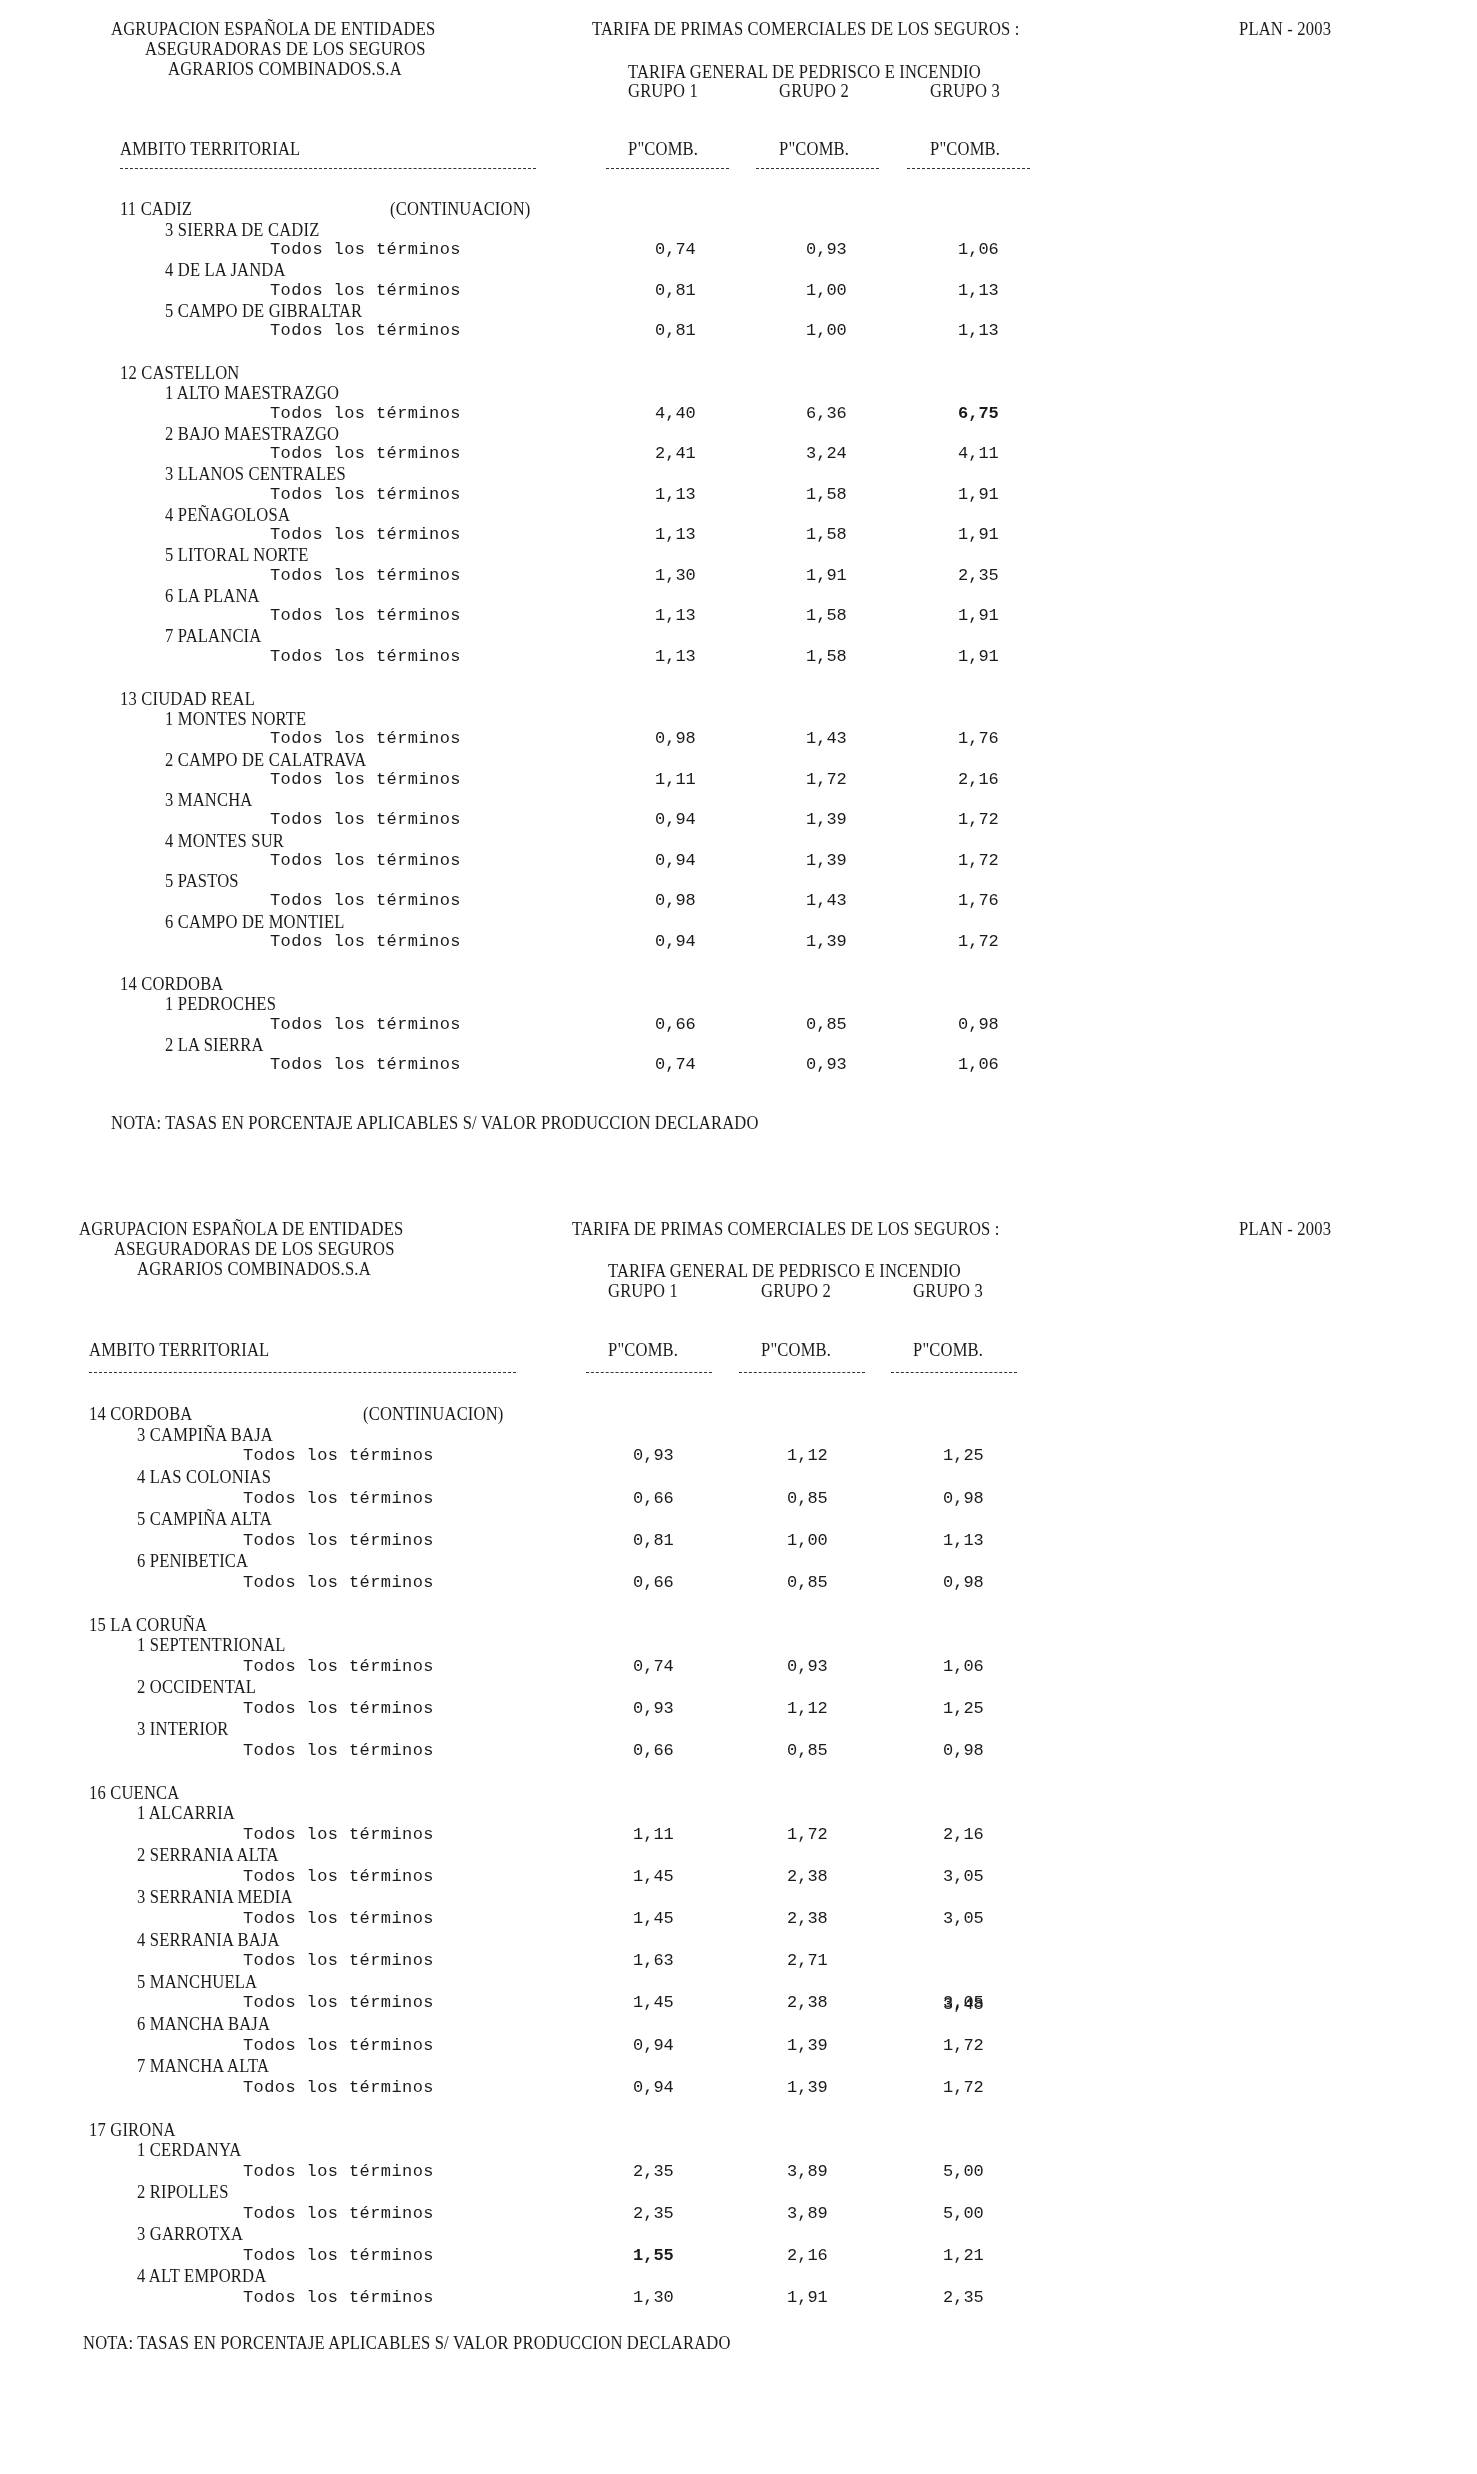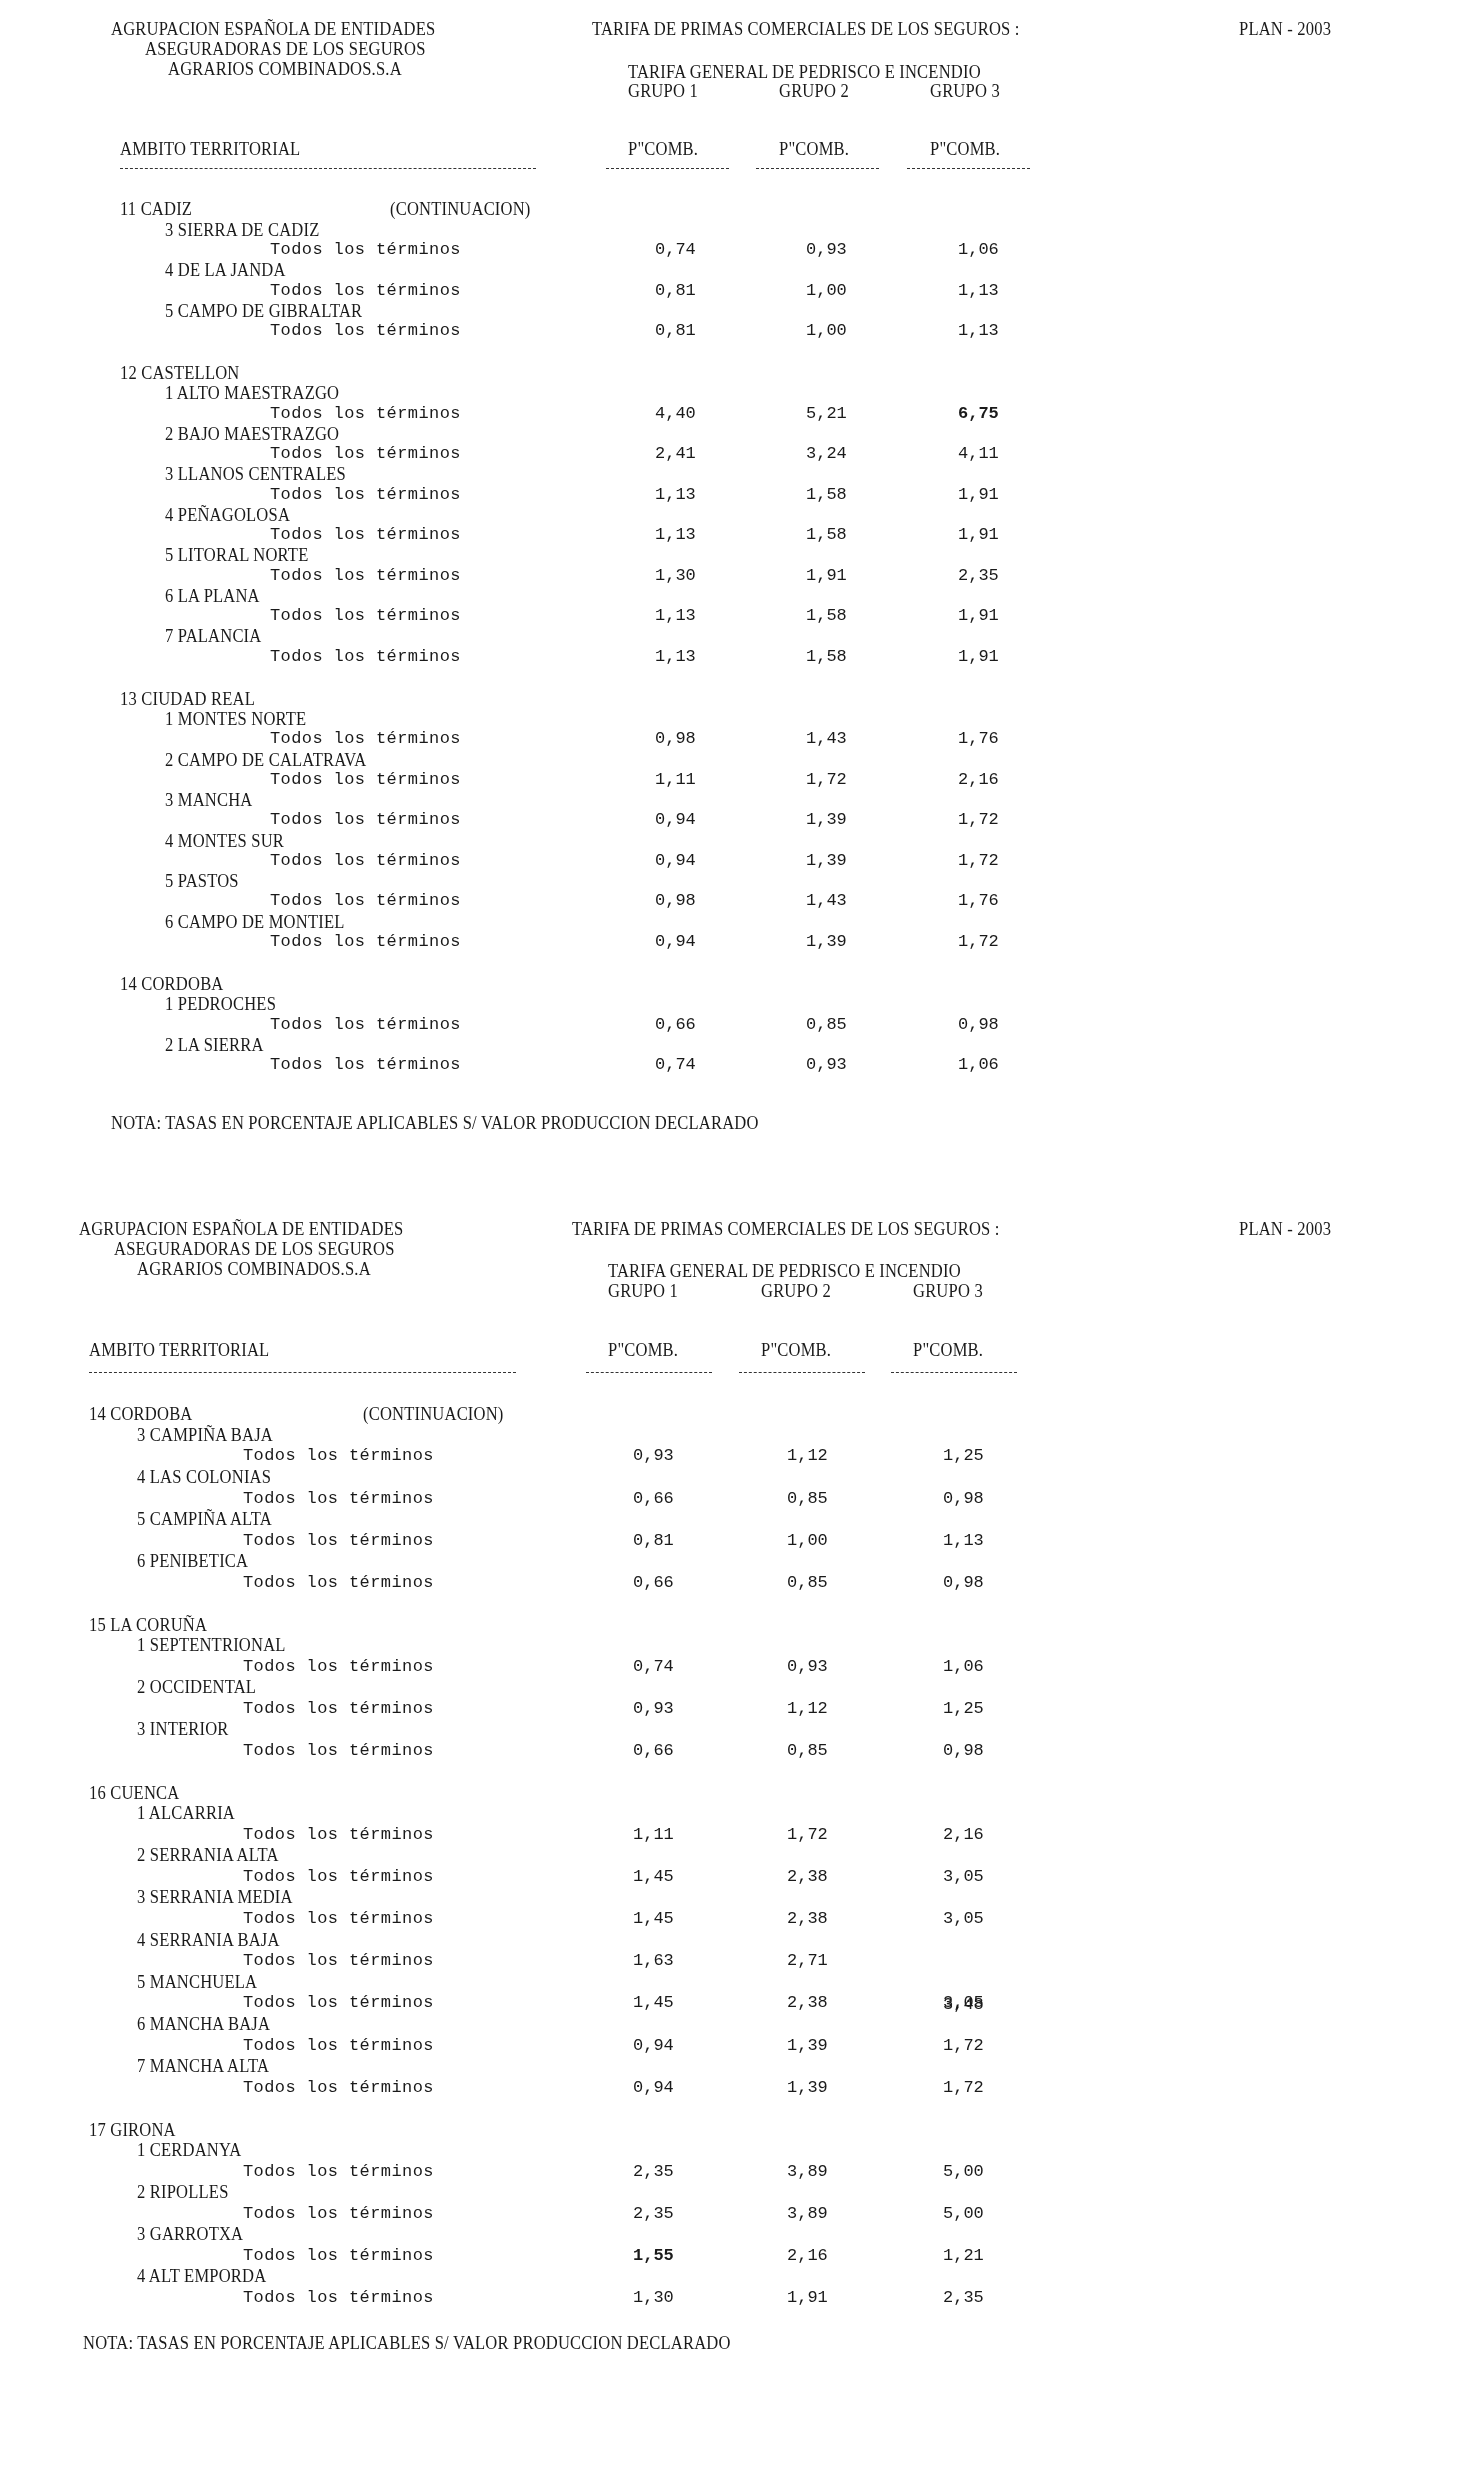--- a/index.html
+++ b/index.html
@@ -54,21 +54,21 @@
   <div class="txt" style="left:270px; top:321px;">Todos los términos</div>
   <div class="num" style="left:655px; top:321px;">0,81</div>
   <div class="num" style="left:806px; top:321px;">1,00</div>
   <div class="num" style="left:958px; top:321px;">1,13</div>
 
   <div class="txt hdr" style="left:120px; top:363px;">12 CASTELLON</div>
 
   <div class="txt hdr" style="left:165px; top:383px;">1 ALTO MAESTRAZGO</div>
   <div class="txt" style="left:270px; top:404px;">Todos los términos</div>
   <div class="num" style="left:655px; top:404px;">4,40</div>
-  <div class="num" style="left:806px; top:404px;">5,21</div>
+  <div class="num" style="left:806px; top:404px;">6,36</div>
   <div class="num" style="left:958px; top:404px;font-weight:bold;">6,75</div>
 
   <div class="txt hdr" style="left:165px; top:424px;">2 BAJO MAESTRAZGO</div>
   <div class="txt" style="left:270px; top:444px;">Todos los términos</div>
   <div class="num" style="left:655px; top:444px;">2,41</div>
   <div class="num" style="left:806px; top:444px;">3,24</div>
   <div class="num" style="left:958px; top:444px;">4,11</div>
 
   <div class="txt hdr" style="left:165px; top:464px;">3 LLANOS CENTRALES</div>
   <div class="txt" style="left:270px; top:485px;">Todos los términos</div>

